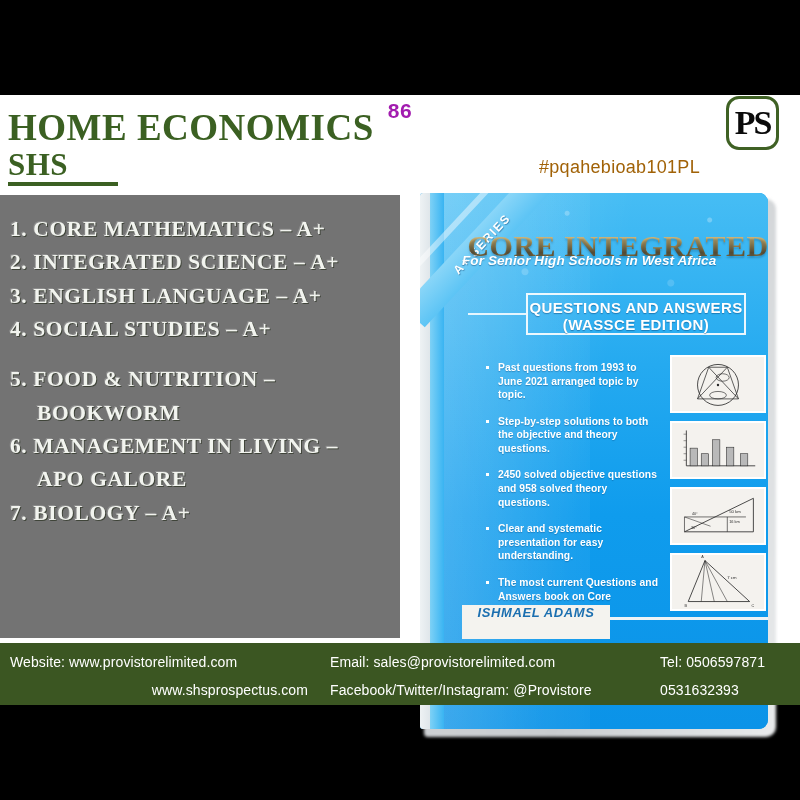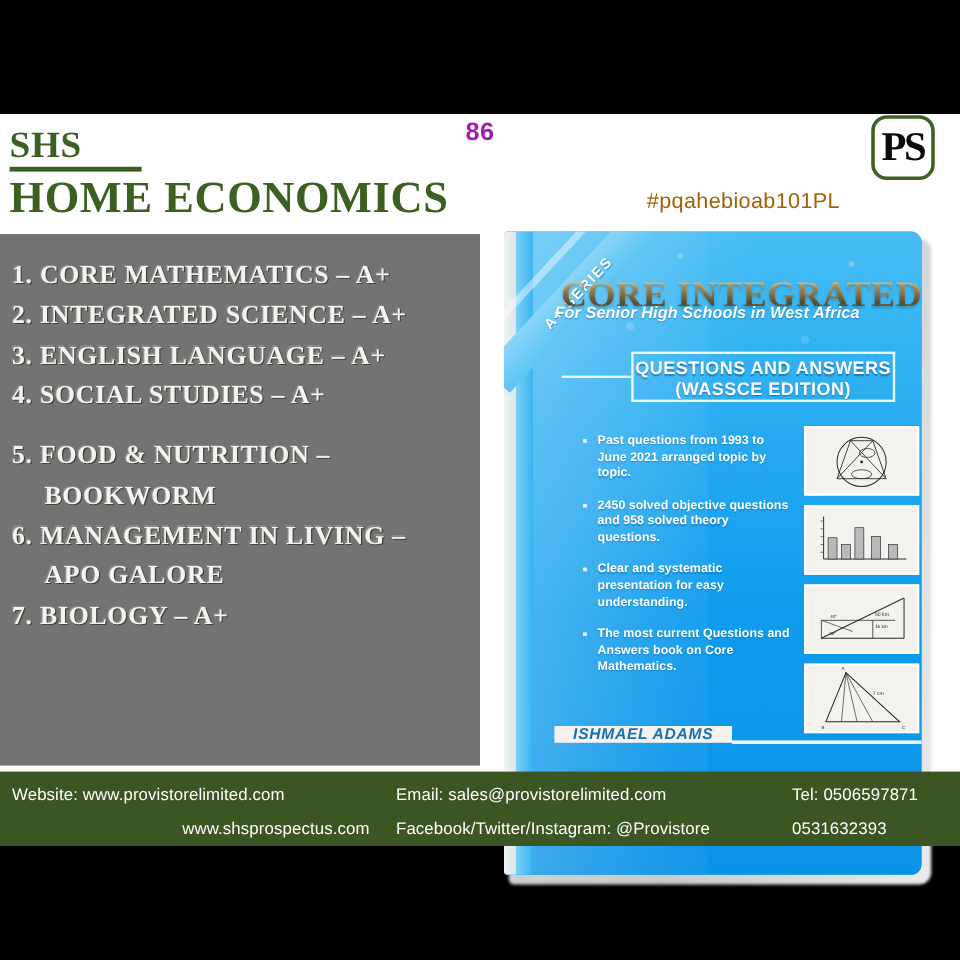--- a/index.html
+++ b/index.html
@@ -216,23 +216,23 @@
     background:#f4f2ee;
     border:2px solid #ffffff;
     margin-bottom:8px;
     position:relative;
     overflow:hidden;
   }
   .thumb svg { display:block; width:100%; height:100%; }
 
   
   #author-plate {
-    position:absolute; left:18px; top:412px; width:148px; height:14px;
+    position:absolute; left:18px; top:412px; width:148px; height:34px;
     background:#f4f3ef;
-    display:flex; align-items:flex-end; justify-content:center;
+    display:flex; align-items:flex-start; justify-content:center;
   }
   #author-name {
     font-size:13px; font-weight:bold; font-style:italic;
     color:#1b6fb0; letter-spacing:0.6px;
   }
   #author-rule {
     position:absolute; left:166px; top:424px; width:162px; height:3px;
     background:#eef3f6;
   }
 
@@ -262,22 +262,22 @@
 <div id="page">
 
   <div class="letterbox" id="bar-top"></div>
   <div class="letterbox" id="bar-bottom"></div>
 
   <div id="poster">
 
     <div id="page-number">86</div>
 
     <div id="title-block">
+      <div id="title-subject">HOME ECONOMICS</div>
       <div id="title-shs">SHS</div>
-      <div id="title-subject">HOME ECONOMICS</div>
     </div>
 
     <div id="hashtag">#pqahebioab101PL</div>
 
     <div id="logo">
       <div id="logo-mark">PS</div>
     </div>
 
     <div id="subjects-panel">
       <div class="subject-line">1. CORE MATHEMATICS – A+</div>
@@ -311,20 +311,21 @@
           <div id="book-subtitle">For Senior High Schools in West Africa</div>
 
           <div id="qa-connector"></div>
           <div id="qa-box">
             <div class="qa-line">QUESTIONS AND ANSWERS</div>
             <div class="qa-line">(WASSCE EDITION)</div>
           </div>
 
           <div id="bullets">
             <div class="bullet">Past questions from 1993 to June 2021 arranged topic by topic.</div>
+            <div class="bullet">Step-by-step solutions to both the objective and theory questions.</div>
             <div class="bullet">2450 solved objective questions and 958 solved theory questions.</div>
             <div class="bullet">Clear and systematic presentation for easy understanding.</div>
             <div class="bullet">The most current Questions and Answers book on Core Mathematics.</div>
           </div>
 
           <div id="thumbs">
             <div class="thumb">
               <svg viewBox="0 0 96 58">
                 <circle cx="48" cy="30" r="22" fill="none" stroke="#2b2b2b" stroke-width="0.9"></circle>
                 <path d="M38 11 L26 45 L70 45 L58 11 Z" fill="none" stroke="#2b2b2b" stroke-width="0.8"></path>

